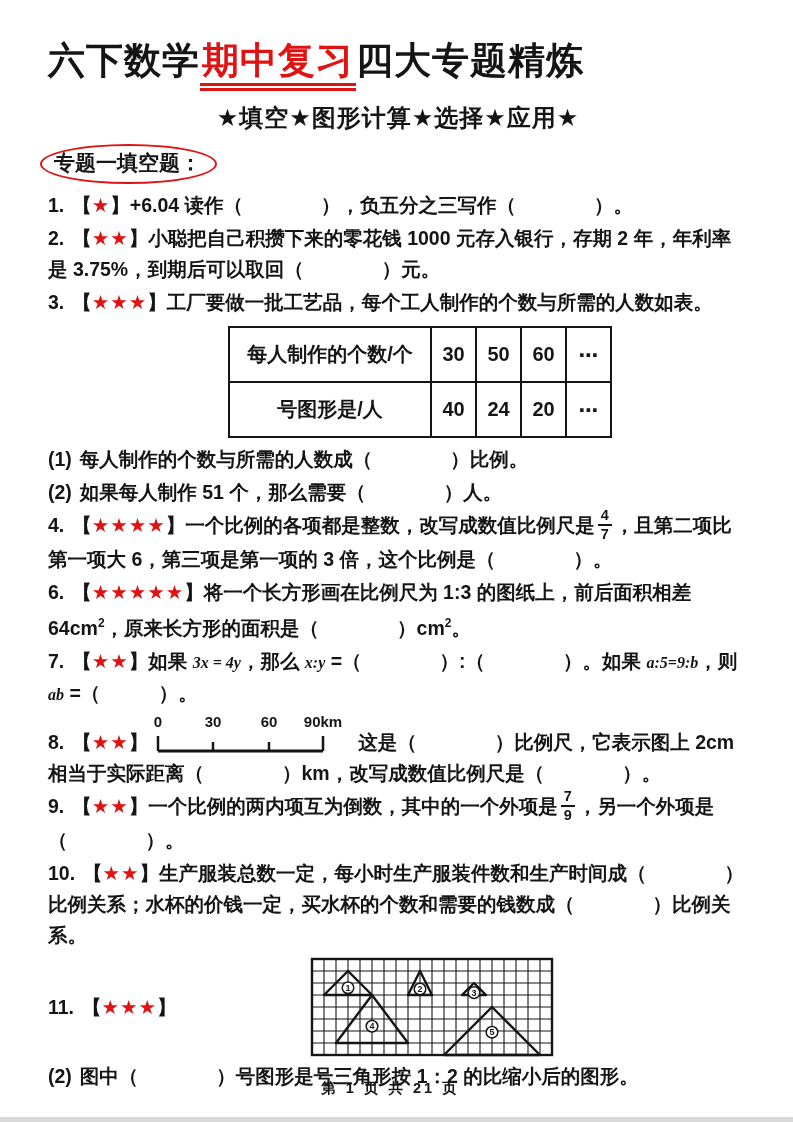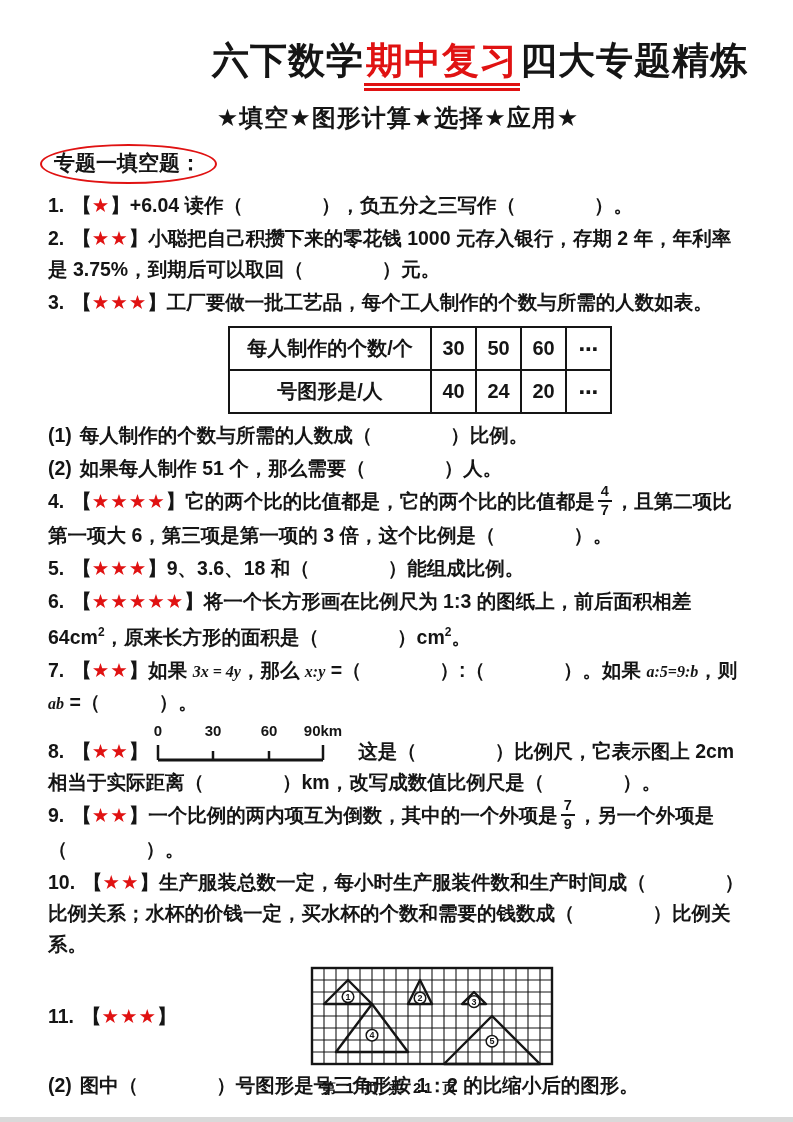--- a/index.html
+++ b/index.html
@@ -4,42 +4,42 @@
 <style>
   :root { --red:#e01212; --ink:#151515; }
   * { box-sizing: border-box; }
   html,body { margin:0; padding:0; }
   body {
     width:793px; height:1122px; background:#ffffff; color:var(--ink);
     font-family:"Liberation Sans","DejaVu Sans",sans-serif; font-weight:bold;
     position:relative; overflow:hidden;
   }
   .page { position:relative; width:793px; height:1122px; padding:30px 45px 0 48px; }
-  .title { text-align:right; font-size:37px; font-weight:bold; margin:6px 0 8px 0; letter-spacing:1px; }
+  .title { text-align:left; font-size:37px; font-weight:bold; margin:6px 0 8px 0; letter-spacing:1px; }
   .title .hl { color:var(--red); border-bottom:8px double var(--red); padding:0 2px 2px 2px; }
   .subtitle { text-align:center; font-size:24px; margin:16px 0 10px 0; letter-spacing:1px; }
   .section-heading { margin:2px 0 6px -8px; }
   .oval { display:inline-block; font-size:21px; color:var(--ink); border:2.5px solid var(--red);
           border-radius:50%; padding:3px 14px 5px 12px; }
   .question { font-size:19.5px; line-height:31px; margin:2px 0; }
   .qnum { margin-right:8px; }
   .bracket { color:var(--ink); }
   .stars { color:var(--red); letter-spacing:1px; }
   .math { font-family:"Liberation Serif","DejaVu Serif",serif; font-style:italic; font-weight:bold; font-size:16px; }
   .frac { display:inline-flex; flex-direction:column; text-align:center; vertical-align:middle;
           line-height:1.05; font-size:14.5px; margin:0 3px; transform:translateY(-2px); }
   .frac .num { border-bottom:2.2px solid var(--ink); padding:0 3px 1px 3px; }
   .frac .den { padding-top:1px; }
   .circled { display:inline-flex; align-items:center; justify-content:center; width:18px; height:18px;
              border:1.8px solid var(--ink); border-radius:50%; font-size:13px; vertical-align:-2px; }
   sup { font-size:12px; }
   .workers-table { border-collapse:collapse; margin:8px 0 6px 180px; font-size:20px; }
   .workers-table td { border:2.2px solid var(--ink); text-align:center; font-weight:bold;
                       padding:5px 8px; height:38px; }
-  .workers-table td.rowlabel { width:202px; padding:7px 14px; }
+  .workers-table td.rowlabel { width:202px; padding:13px 14px; }
   .workers-table td.val { width:45px; }
   .question-row { display:flex; align-items:center; margin:6px 0 4px 0; }
   .qhead { width:262px; flex:none; font-size:19.5px; }
   .ruler-svg { vertical-align:-9px; margin:0 4px 0 2px; }
   .footer { position:absolute; bottom:24px; left:0; right:12px; text-align:center;
             font-size:14.5px; letter-spacing:3px; }
   .bottom-strip { position:absolute; bottom:0; left:0; right:0; height:5px; background:#d9d9d9; }
 </style>
 </head>
 <body>
@@ -70,25 +70,24 @@
             <td class="rowlabel">号图形是/人</td>
             <td class="val">40</td>
             <td class="val">24</td>
             <td class="val">20</td>
             <td class="val">⋯</td>
           </tr>
         </tbody>
       </table>
       <div class="question"><span class="qnum">(1)</span><span>每人制作的个数与所需的人数成（　　　　）比例。</span></div>
       <div class="question"><span class="qnum">(2)</span><span>如果每人制作 51 个，那么需要（　　　　）人。</span></div>
-      <div class="question"><span class="qnum">4.</span><span class="bracket">【</span><span class="stars">★★★★</span><span class="bracket">】</span><span>它的两个比的比值都是，它的两个比的比值都是</span><span class="frac">
+      <div class="question"><span class="qnum">4.</span><span class="bracket">【</span><span class="stars">★★★★</span><span class="bracket">】</span><span>一个比例的各项都是整数，改写成数值比例尺是</span><span class="frac">
           <span class="num">4</span>
           <span class="den">7</span>
         </span><span>，且第二项比第一项大 6，第三项是第一项的 3 倍，这个比例是（　　　　）。</span></div>
-      <div class="question"><span class="qnum">5.</span><span class="bracket">【</span><span class="stars">★★★</span><span class="bracket">】</span><span>9、3.6、18 和（　　　　）能组成比例。</span></div>
       <div class="question"><span class="qnum">6.</span><span class="bracket">【</span><span class="stars">★★★★★</span><span class="bracket">】</span><span>将一个长方形画在比例尺为 1:3 的图纸上，前后面积相差 64cm</span><sup>2</sup><span>，原来长方形的面积是（　　　　）cm</span><sup>2</sup><span>。</span></div>
       <div class="question"><span class="qnum">7.</span><span class="bracket">【</span><span class="stars">★★</span><span class="bracket">】</span><span>如果 </span><span class="math">3x = 4y</span><span>，那么 </span><span class="math">x:y</span><span> =（　　　　）:（　　　　）。如果 </span><span class="math">a:5=9:b</span><span>，则 </span><span class="math">ab</span><span> =（　　　）。</span></div>
       <div class="question"><span class="qnum">8.</span><span class="bracket">【</span><span class="stars">★★</span><span class="bracket">】</span><svg width="204" height="46" class="ruler-svg">
           <text x="8" y="15" text-anchor="middle" font-size="15" font-weight="bold" fill="var(--ink)">0</text>
           <text x="63" y="15" text-anchor="middle" font-size="15" font-weight="bold" fill="var(--ink)">30</text>
           <text x="119" y="15" text-anchor="middle" font-size="15" font-weight="bold" fill="var(--ink)">60</text>
           <text x="173" y="15" text-anchor="middle" font-size="15" font-weight="bold" fill="var(--ink)">90km</text>
           <line x1="8" y1="39" x2="173" y2="39" stroke="var(--ink)" stroke-width="3"></line>
           <line x1="8" y1="24" x2="8" y2="39" stroke="var(--ink)" stroke-width="2.5"></line>
           <line x1="63" y1="30" x2="63" y2="39" stroke="var(--ink)" stroke-width="2.5"></line>

